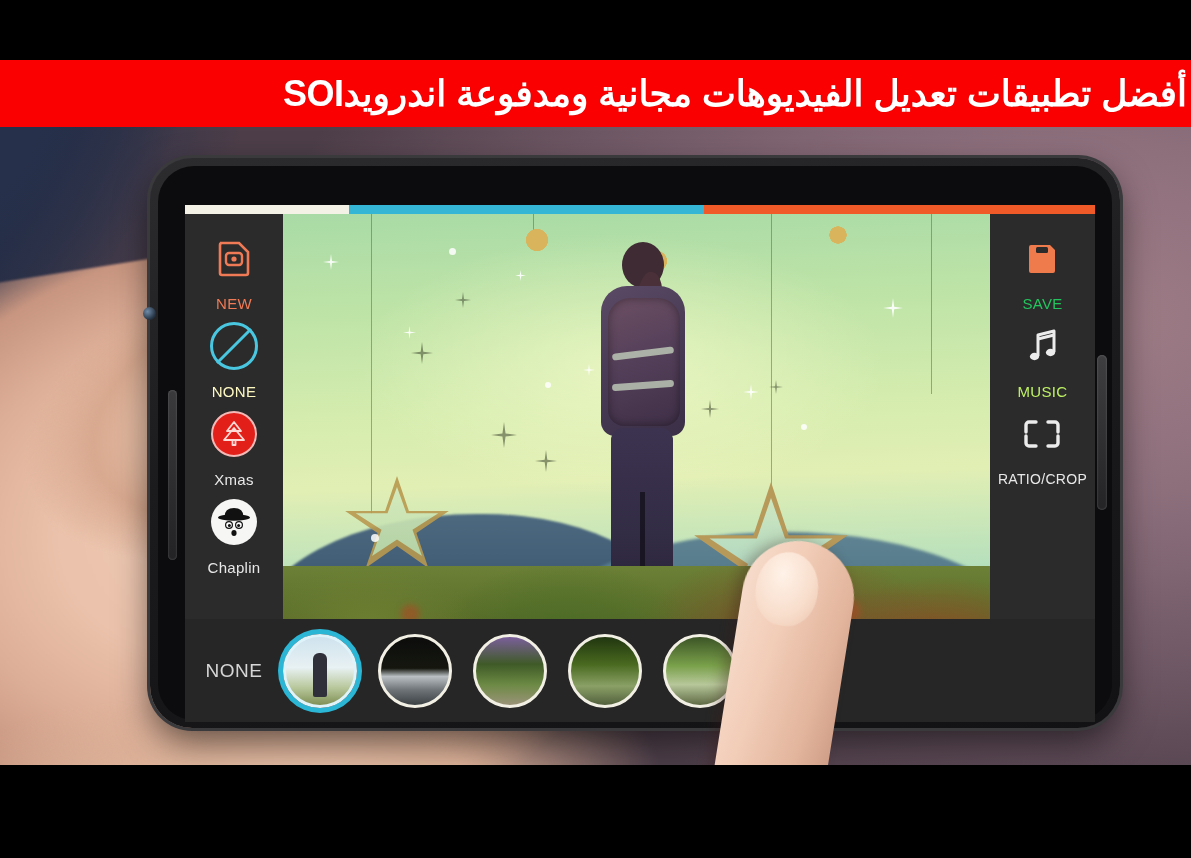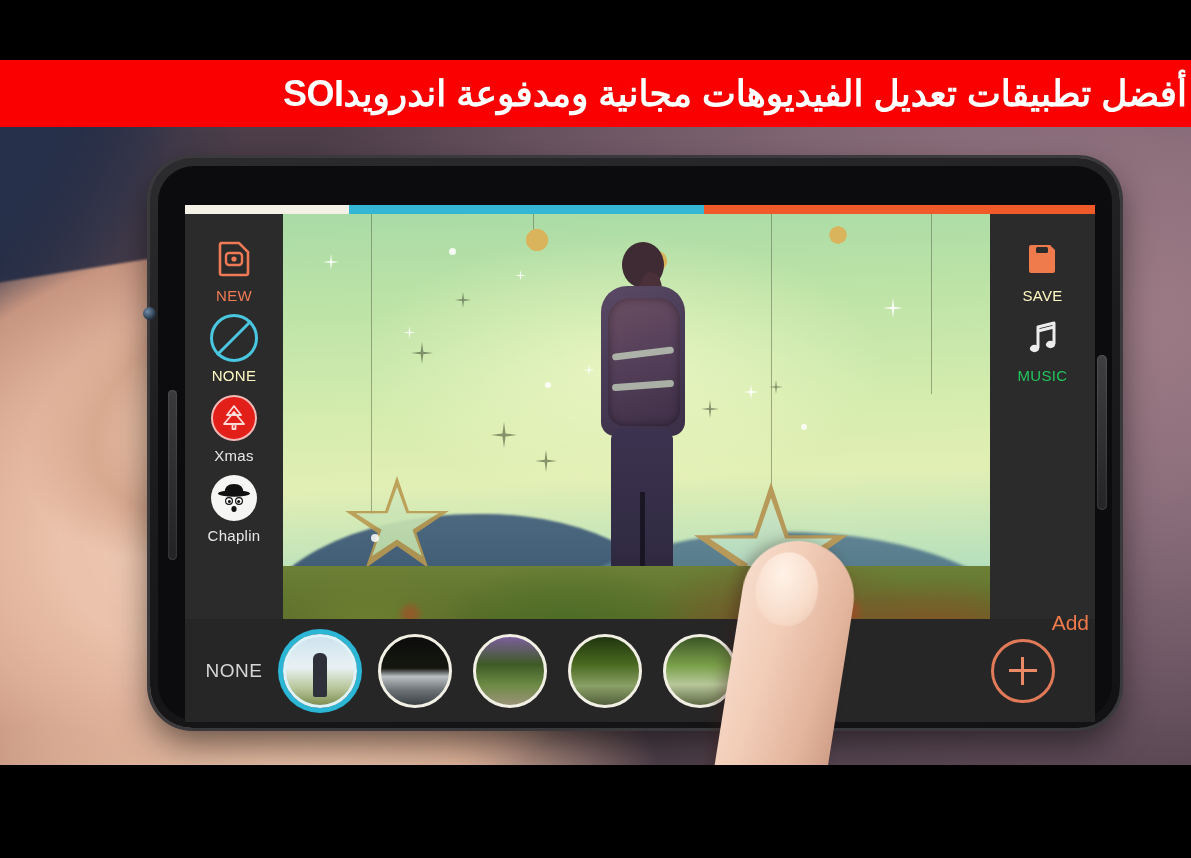--- a/index.html
+++ b/index.html
@@ -161,21 +161,21 @@
     width: 98px;
     background: #2b2b2b;
     display: flex; flex-direction: column;
     align-items: center;
     padding-top: 18px;
     z-index: 5;
   }
   .rail-left { left: 0; }
   .rail-right { right: 0; width: 105px; }
 
-  .tool { display: flex; flex-direction: column; align-items: center; margin-bottom: 8px; }
+  .tool { display: flex; flex-direction: column; align-items: center; margin-bottom: 8px; gap: 8px; }
   .tool-icon { height: 52px; display: flex; align-items: center; justify-content: center; }
   .tool-label {
     font-size: 15px; margin-top: 3px;
     letter-spacing: .3px;
   }
 
   
   .video {
     position: absolute; left: 98px; top: 9px;
     width: 707px; height: 508px;
@@ -527,56 +527,60 @@
 
     <div class="rail rail-right">
 
       <div class="tool">
         <div class="tool-icon">
           <svg width="38" height="38" viewBox="0 0 38 38" aria-hidden="true">
             <path d="M6 6 h21 l5 5 v21 a2 2 0 0 1 -2 2 H8 a2 2 0 0 1 -2 -2 V8 a2 2 0 0 1 2 -2 z" fill="#ef7a4c"></path>
             <rect x="13" y="8" width="12" height="6" rx="1.5" fill="#2b2b2b"></rect>
           </svg>
         </div>
-        <div class="tool-label" style="color:#fef9c3">SAVE</div>
+        <div class="tool-label" style="color:#22c55e">SAVE</div>
       </div>
 
 
       <div class="tool">
         <div class="tool-icon">
           <svg width="38" height="38" viewBox="0 0 38 38" aria-hidden="true">
             <path d="M14 29 V8 l16 -4 v21" fill="none" stroke="#ececec" stroke-width="3" stroke-linejoin="round"></path>
             <path d="M14 12 l16 -4" stroke="#ececec" stroke-width="3"></path>
             <ellipse cx="10.5" cy="29.5" rx="4.6" ry="3.7" fill="#ececec"></ellipse>
             <ellipse cx="26.5" cy="25.5" rx="4.6" ry="3.7" fill="#ececec"></ellipse>
           </svg>
         </div>
-        <div class="tool-label" style="color:#22c55e">MUSIC</div>
-      </div>
-
+        <div class="tool-label" style="color:#bef264">MUSIC</div>
+      </div>
+
+      <div class="tool">
+        <div class="tool-icon">
+          <svg width="40" height="32" viewBox="0 0 40 32" aria-hidden="true">
+            <path d="M14 4 H7 a3 3 0 0 0 -3 3 v7" fill="none" stroke="#ececec" stroke-width="3.4" stroke-linecap="round"></path>
+            <path d="M26 4 h7 a3 3 0 0 1 3 3 v7" fill="none" stroke="#ececec" stroke-width="3.4" stroke-linecap="round"></path>
+            <path d="M14 28 H7 a3 3 0 0 1 -3 -3 v-7" fill="none" stroke="#ececec" stroke-width="3.4" stroke-linecap="round"></path>
+            <path d="M26 28 h7 a3 3 0 0 0 3 -3 v-7" fill="none" stroke="#ececec" stroke-width="3.4" stroke-linecap="round"></path>
+          </svg>
+        </div>
+        <div class="tool-label" style="color:#e8e8e8;font-size:14px">RATIO/CROP</div>
+      </div>
     </div>
 
     <div class="clips-bar">
       <div class="clips-label">NONE</div>
       <div class="clip-list">
         <div class="clip clip-a selected">
             <div class="clip-fig"></div>
           </div>
         <div class="clip clip-b"></div>
         <div class="clip clip-c"></div>
         <div class="clip clip-d"></div>
         <div class="clip clip-e"></div>
       </div>
-      <div class="add-area">
-        <div class="add-text">Add</div>
-        <div class="add-btn">
-          <div class="add-plus-h"></div>
-          <div class="add-plus-v"></div>
-        </div>
-      </div>
     </div>
   </div>
 
   <div class="finger" style="z-index:24;"></div>
   <div class="finger-nail" style="z-index:25;"></div>
 
   <div class="banner">
     <div class="banner-text">أفضل تطبيقات تعديل الفيديوهات مجانية ومدفوعة اندرويدIOS</div>
   </div>
 

